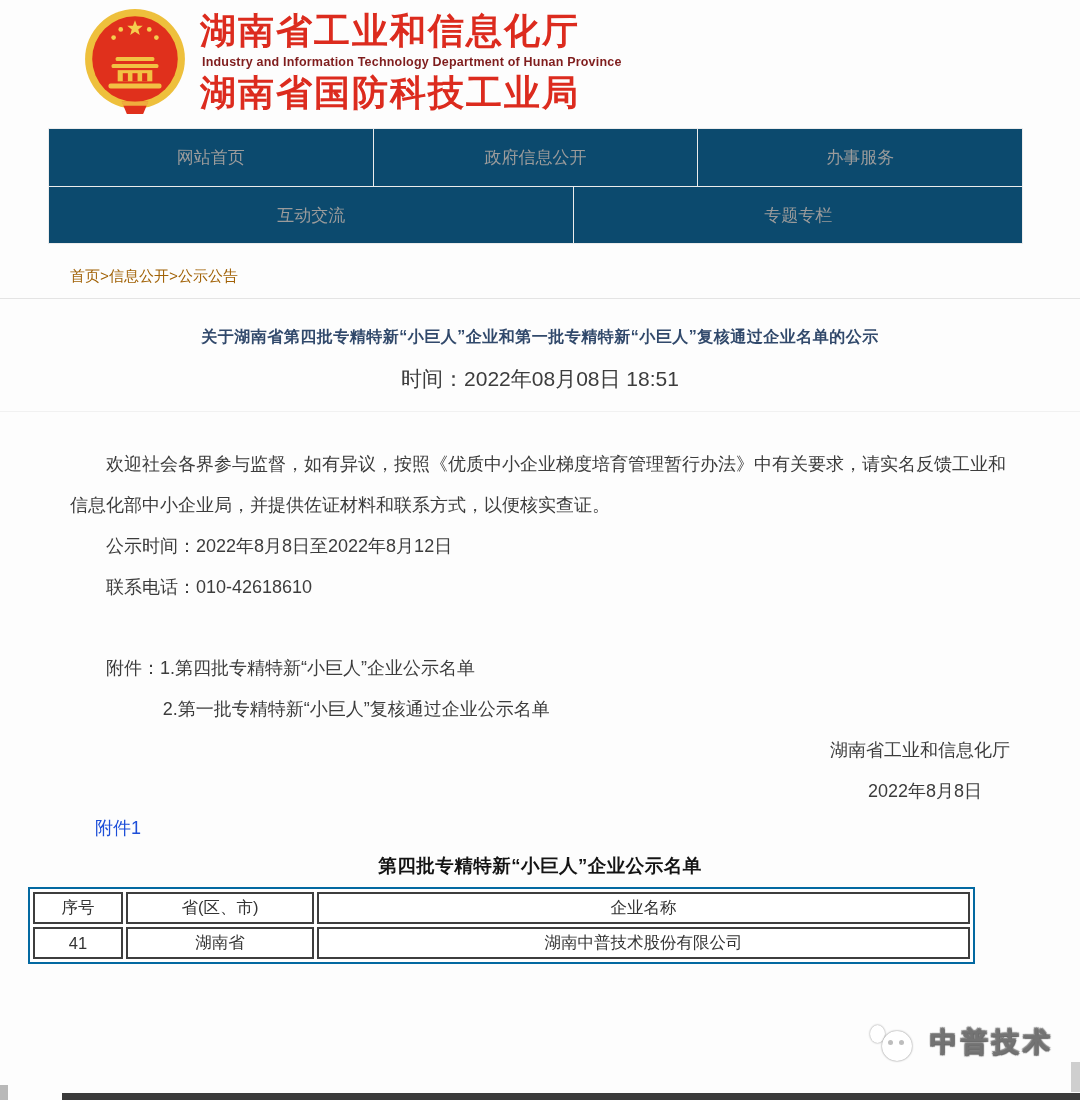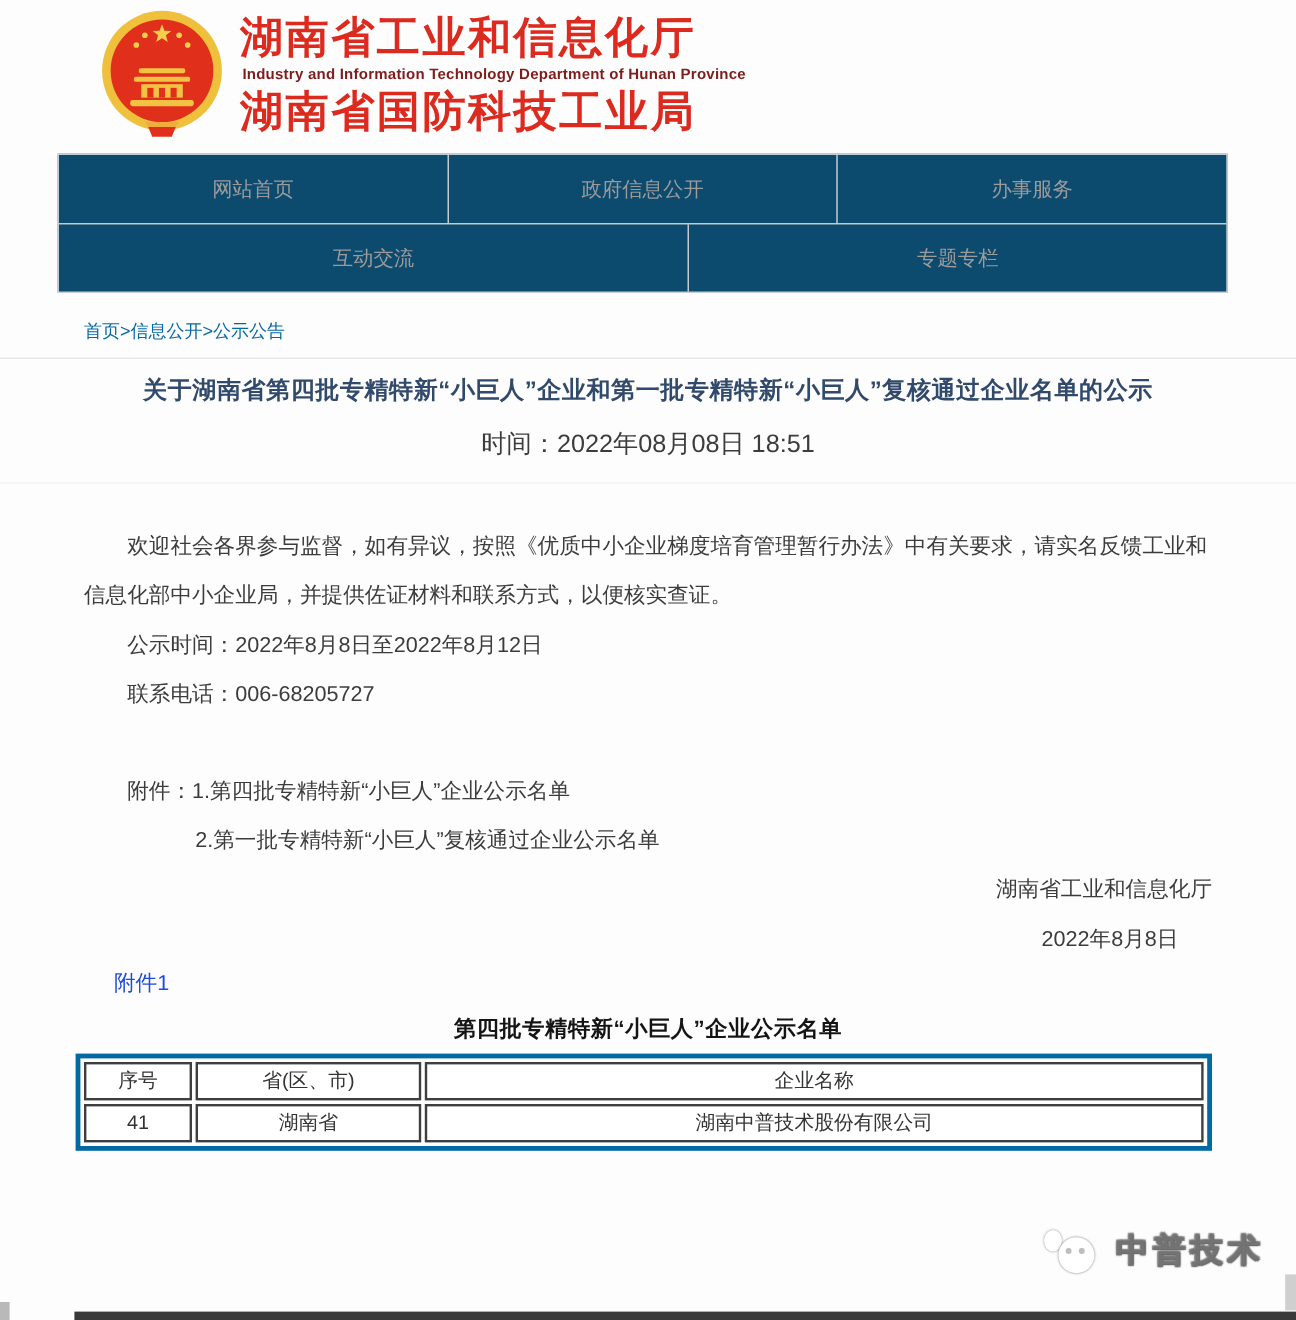--- a/index.html
+++ b/index.html
@@ -25,41 +25,41 @@
     display:flex; align-items:center; justify-content:center;
     color:#9b9b9b; font-size: 17px; cursor: pointer; border-right: 1px solid #ececec;
   }
   .nav-cell:last-child { border-right: none; }
   .nav-row1 .nav-cell { flex: 1 1 0; }
   .nav-row2 .cell-a { flex: 0 0 54%; }
   .nav-row2 .cell-b { flex: 1 1 auto; }
 
   
   .breadcrumb-bar { margin-top: 10px; padding: 13px 0 12px 70px; border-bottom: 1px solid #e4e4e4; }
-  .breadcrumb { font-size: 15px; color: #0369a1; cursor: pointer; }
+  .breadcrumb { font-size: 15px; color: #a16207; cursor: pointer; font-family: Liberation Mono, monospace; }
 
   
-  .article-title { text-align: center; color: #31496b; font-weight: bold; font-size: 20px; margin-top: 13px; letter-spacing: 0.5px; }
+  .article-title { text-align: center; color: #31496b; font-weight: bold; font-size: 16px; margin-top: 28px; letter-spacing: 0.5px; }
   .article-time { text-align: center; color: #3c3c3c; font-size: 21px; margin-top: 17px; padding-bottom: 18px; border-bottom: 1px solid #f1f1f1; }
 
   
   .article-body { margin: 32px 70px 0 70px; font-size: 18px; color: #3c3c3c; line-height: 41px; }
   .article-body p { margin: 0; }
   .p-indent { text-indent: 2em; }
   .attach-line2 { padding-left: 5.15em; }
   .gap-line { height: 40px; }
   .sig-org { text-align: right; margin-top: 50px; }
   .sig-date { text-align: right; margin-top: 4px; padding-right: 28px; }
 
   
   .annex-label { margin: 4px 0 0 95px; font-size: 18px; color: #1d4ed8; }
   .annex-table-title { text-align: center; font-weight: bold; font-size: 18.5px; color: #141414; margin-top: 13px; letter-spacing: 0.5px; }
   table.annex-table {
-    margin: 9px 0 0 63px; width: 947px; background: #fff;
-    border-collapse: separate; border-spacing: 3px; border: 4px solid #0369a1;
+    margin: 9px 0 0 28px; width: 947px; background: #fff;
+    border-collapse: separate; border-spacing: 3px; border: 2px solid #0369a1;
   }
   .annex-table th, .annex-table td {
     border: 2px solid #3e3e3e; font-weight: normal; font-size: 16.5px; color: #333;
     text-align: center; height: 32px; padding: 1px 2px; background:#fff;
   }
   .col-idx { width: 90px; }
   .col-region { width: 188px; }
   .cell-company { text-align: left; padding-left: 3px; }
 
   
@@ -132,21 +132,21 @@
   <div class="breadcrumb-bar">
     <span class="breadcrumb">首页&gt;信息公开&gt;公示公告</span>
   </div>
 
   <div class="article-title">关于湖南省第四批专精特新“小巨人”企业和第一批专精特新“小巨人”复核通过企业名单的公示</div>
   <div class="article-time">时间：2022年08月08日 18:51</div>
 
   <div class="article-body">
     <p class="p-indent">欢迎社会各界参与监督，如有异议，按照《优质中小企业梯度培育管理暂行办法》中有关要求，请实名反馈工业和信息化部中小企业局，并提供佐证材料和联系方式，以便核实查证。</p>
     <p class="p-indent">公示时间：2022年8月8日至2022年8月12日</p>
-    <p class="p-indent">联系电话：006-68205727</p>
+    <p class="p-indent">联系电话：010-42618610</p>
     <div class="gap-line"></div>
     <p class="p-indent"><span>附件：</span><span>1.第四批专精特新“小巨人”企业公示名单</span></p>
     <p class="attach-line2"><span>2.第一批专精特新“小巨人”复核通过企业公示名单</span></p>
     <p class="sig-org">湖南省工业和信息化厅</p>
     <p class="sig-date">2022年8月8日</p>
   </div>
 
   <div class="annex-label">附件1</div>
   <div class="annex-table-title">第四批专精特新“小巨人”企业公示名单</div>
 

